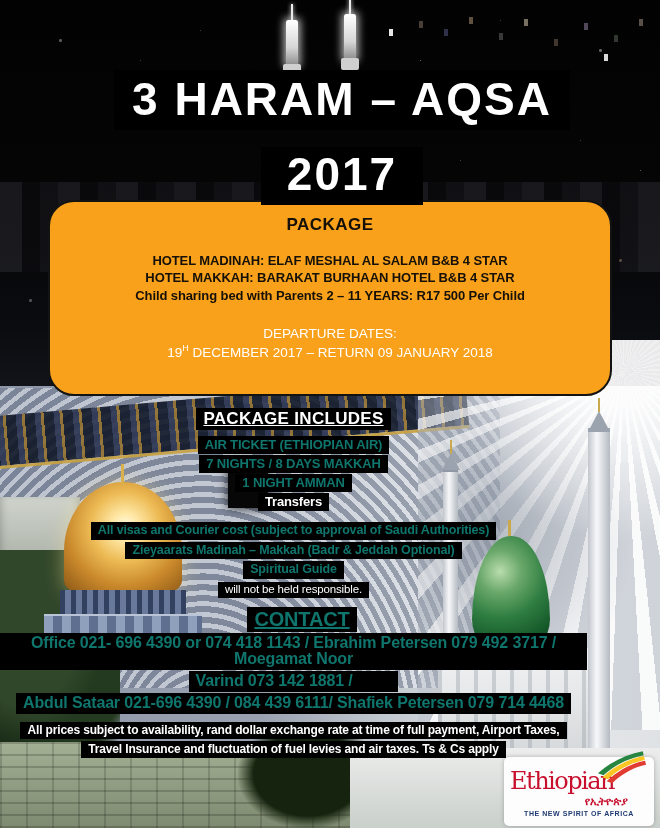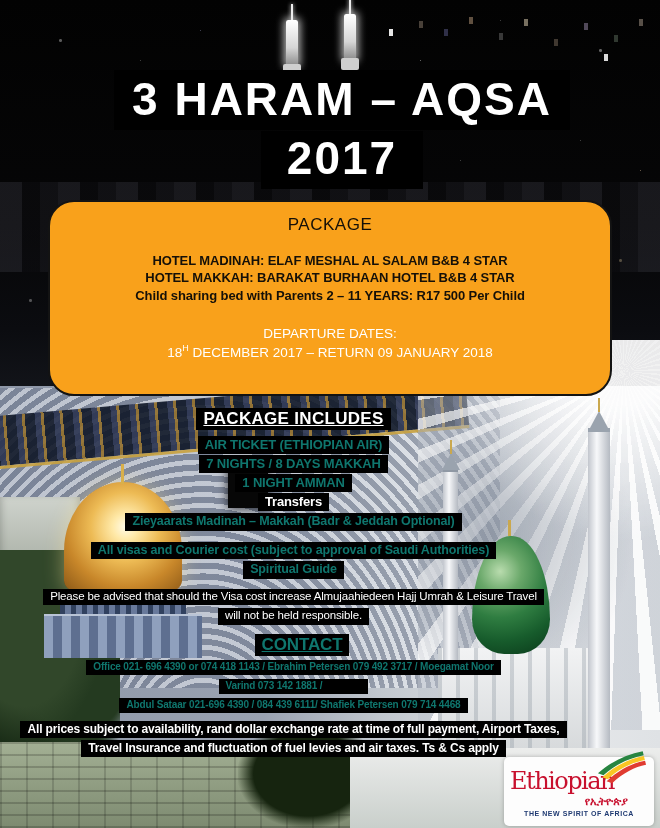--- a/index.html
+++ b/index.html
@@ -93,42 +93,42 @@
     470px 18px 0 1px rgba(120,100,80,.8),500px 34px 0 1px rgba(70,70,70,.8),
     525px 20px 0 1px rgba(150,140,120,.8),555px 40px 0 1px rgba(80,70,60,.8),
     585px 24px 0 1px rgba(100,90,110,.8),615px 36px 0 1px rgba(60,70,60,.8),
     640px 20px 0 1px rgba(110,100,90,.8),390px 30px 0 1px rgba(255,255,255,.9),
     605px 55px 0 1px rgba(255,255,255,.85);}
 
   
   .title-wrap{position:absolute;left:12px;top:70px;width:660px;text-align:center;z-index:5;line-height:1;}
   .title-band{display:inline-block;background:#000;color:#fff;font-weight:bold;
     font-size:46px;letter-spacing:2px;padding:6px 18px 8px;}
-  .title-band.year{padding:4px 26px 8px;margin-top:1px;}
+  .title-band.year{padding:4px 26px 8px;margin-top:17px;}
 
   .orange-box{position:absolute;left:48px;top:200px;width:564px;height:196px;z-index:4;
     background:#F9A11B;border-radius:26px;border:2px solid #131313;box-sizing:border-box;
     text-align:center;color:#151008;}
-  .pkg-heading{margin-top:13px;font-size:17px;font-weight:normal;letter-spacing:.5px;}
+  .pkg-heading{margin-top:13px;font-size:17px;font-weight:bold;letter-spacing:.5px;}
   .pkg-lines{margin-top:17px;font-size:13px;font-weight:bold;line-height:1.34;letter-spacing:-.1px;}
   .dep-block{margin-top:21px;color:#fff;font-weight:normal;font-size:13.5px;line-height:1.3;}
   .sup{vertical-align:super;font-size:9px;}
 
   .bands{position:absolute;left:0;top:408px;width:587px;text-align:center;z-index:5;}
   .band-row{display:block;line-height:1;}
   .band{display:inline-block;background:#000;padding:2px 7px 3px;letter-spacing:-.15px;}
   .w{color:#fff;font-weight:bold;}
   .o{color:#0f766e;font-weight:bold;}
   .u{text-decoration:underline;}
   .fs-head{font-size:17px;letter-spacing:.3px;}
   .fs-inc{font-size:13px;}
   .fs-visa{font-size:12.5px;}
   .fs-disc{font-size:11.5px;font-weight:normal;color:#fff;}
-  .fs-contact-h{font-size:17px;margin-left:17px;}
-  .fs-contact{font-size:10px;}
+  .fs-contact-h{font-size:20px;margin-left:17px;}
+  .fs-contact{font-size:16px;}
   .fs-footer{font-size:12px;}
   .gap6{margin-top:6px;} .gap10{margin-top:10px;} .gap8{margin-top:8px;} .gap9{margin-top:9px;} .gap7{margin-top:7px;}
   .row{margin-top:1px;}
   .pad-right{padding-right:46px;}
 
   
   .logo{position:absolute;left:504px;top:757px;width:150px;height:69px;z-index:6;
     background:#fdfdfd;border-radius:5px;box-sizing:border-box;padding:3px 6px 2px;
     box-shadow:0 0 4px rgba(0,0,0,.25);}
   .logo-brand-row{position:relative;height:32px;margin-top:8px;}
@@ -176,38 +176,37 @@
 
   <div class="orange-box">
     <div class="pkg-heading">PACKAGE</div>
     <div class="pkg-lines">
       <div>HOTEL MADINAH: ELAF MESHAL AL SALAM B&amp;B 4 STAR</div>
       <div>HOTEL MAKKAH: BARAKAT BURHAAN HOTEL B&amp;B 4 STAR</div>
       <div>Child sharing bed with Parents 2 – 11 YEARS: R17 500 Per Child</div>
     </div>
     <div class="dep-block">
       <div>DEPARTURE DATES:</div>
-      <div><span>18</span><span class="sup">H</span><span> DECEMBER 2017 – RETURN 09 JANUARY 2018</span></div>
+      <div><span>19</span><span class="sup">H</span><span> DECEMBER 2017 – RETURN 09 JANUARY 2018</span></div>
     </div>
   </div>
 
   <div class="bands">
     <div class="band-row">
       <span class="band w u fs-head">PACKAGE INCLUDES</span>
     </div>
     <div class="band-row gap6"><span class="band o fs-inc">AIR TICKET (ETHIOPIAN AIR)</span></div>
     <div class="band-row row"><span class="band o fs-inc">7 NIGHTS / 8 DAYS MAKKAH</span></div>
     <div class="band-row row"><span class="band o fs-inc">1 NIGHT AMMAN</span></div>
     <div class="band-row row"><span class="band w fs-inc">Transfers</span></div>
 
+    <div class="band-row gap10"><span class="band o fs-visa">All visas and Courier cost (subject to approval of Saudi Authorities)</span></div>
     <div class="band-row row"><span class="band o fs-visa">Zieyaarats Madinah – Makkah (Badr &amp; Jeddah Optional)</span></div>
-    <div class="band-row gap10"><span class="band o fs-visa">All visas and Courier cost (subject to approval of Saudi Authorities)</span></div>
     <div class="band-row row"><span class="band o fs-visa">Spiritual Guide</span></div>
 
-    <div class="band-row gap8"><span class="band fs-disc">Please be advised that should the Visa cost increase Almujaahiedeen Hajj Umrah &amp; Leisure Travel</span></div>
     <div class="band-row row"><span class="band fs-disc">will not be held responsible.</span></div>
 
     <div class="band-row gap9"><span class="band o u fs-contact-h">CONTACT</span></div>
     <div class="band-row row"><span class="band o fs-contact">Office 021- 696 4390 or 074 418 1143 / Ebrahim Petersen 079 492 3717 / Moegamat Noor</span></div>
     <div class="band-row row"><span class="band o fs-contact pad-right">Varind 073 142 1881 /</span></div>
     <div class="band-row row"><span class="band o fs-contact">Abdul Sataar 021-696 4390 / 084 439 6111/ Shafiek Petersen 079 714 4468</span></div>
 
     <div class="band-row gap7"><span class="band w fs-footer">All prices subject to availability, rand dollar exchange rate at time of full payment, Airport Taxes,</span></div>
     <div class="band-row row"><span class="band w fs-footer">Travel Insurance and fluctuation of fuel levies and air taxes. Ts &amp; Cs apply</span></div>
   </div>

